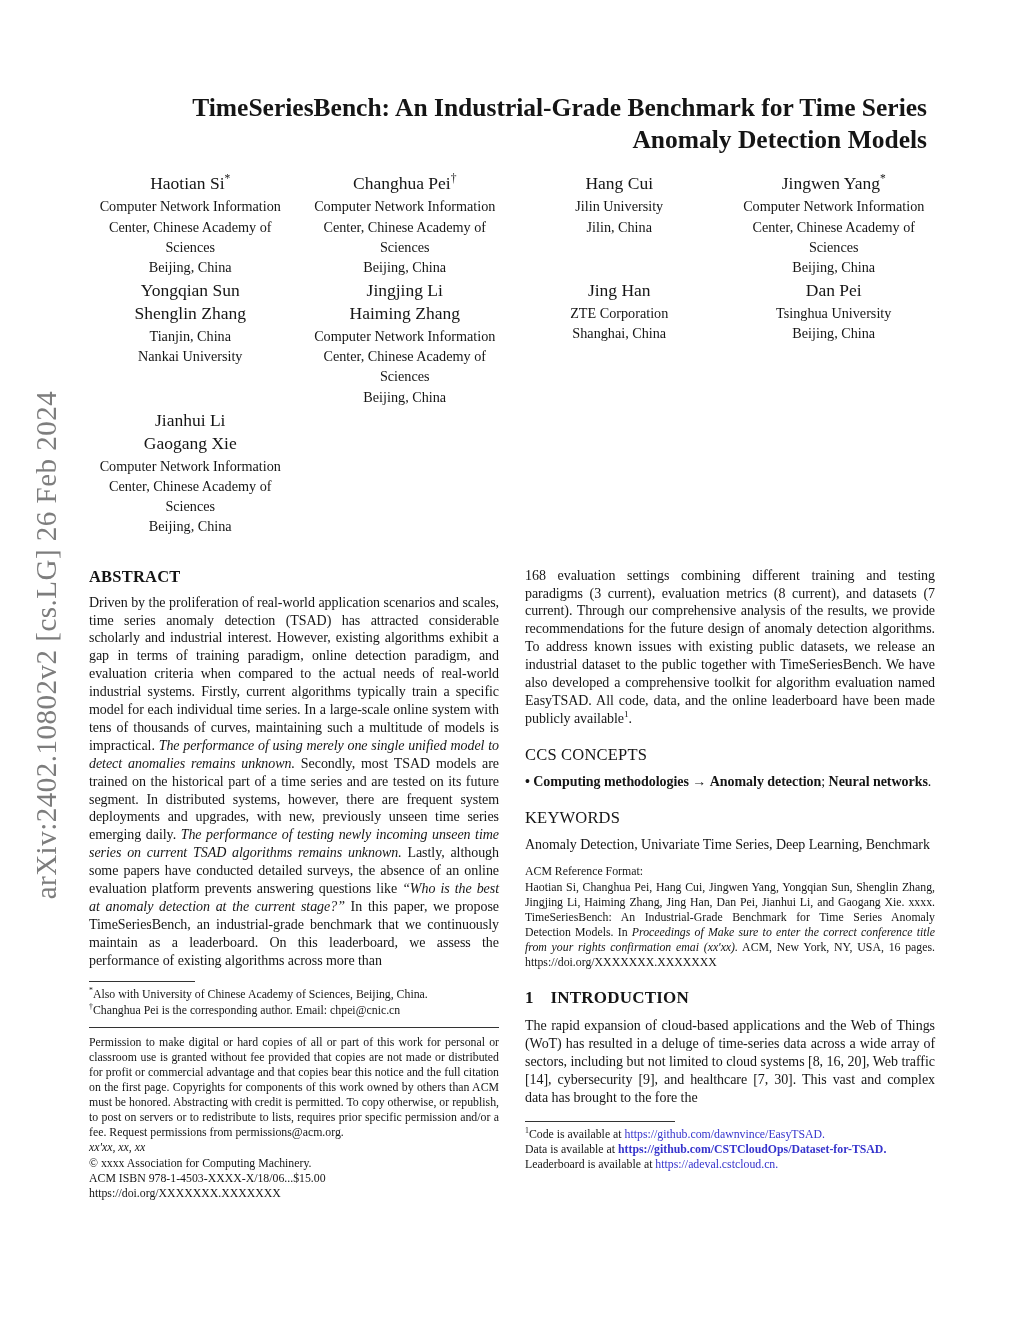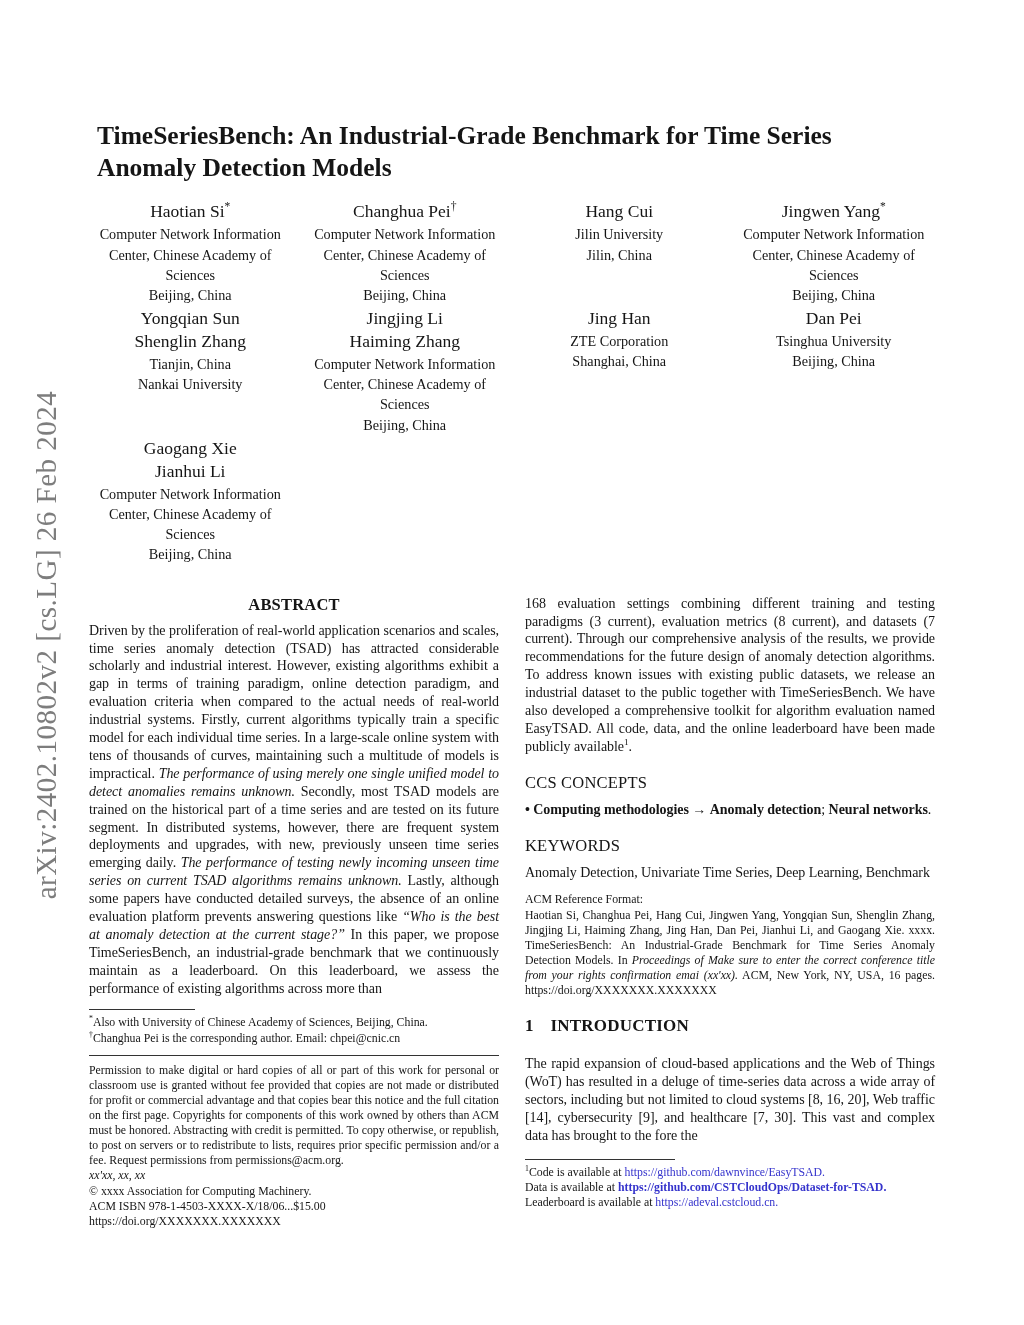--- a/index.html
+++ b/index.html
@@ -18,22 +18,22 @@
     top: 645px;
     transform: translate(-50%, -50%) rotate(-90deg);
     white-space: nowrap;
     font-size: 29px;
     color: #7d7d7d;
     letter-spacing: 0.5px;
   }
   .title {
     width: 830px;
     margin: 0 auto;
-    padding-top: 120px;
-    text-align: left;
+    padding-top: 92px;
+    text-align: right;
     font-size: 25.5px;
     font-weight: bold;
     line-height: 1.26;
   }
   .authors-grid {
     display: grid;
     grid-template-columns: repeat(4, 1fr);
     width: 858px;
     margin: 16px auto 0;
     row-gap: 2px;
@@ -55,23 +55,23 @@
     letter-spacing: -0.05px;
     text-align: justify;
     margin: 0;
   }
   .small-text {
     font-size: 11.8px;
     line-height: 1.28;
     text-align: justify;
     margin: 0;
   }
-  .h-abstract { font-size: 16.5px; font-weight: bold; margin: 0 0 7px 0; letter-spacing: 0.2px; text-align: center; }
+  .h-abstract { font-size: 16.5px; font-weight: bold; margin: 0 0 7px 0; letter-spacing: 0.2px; }
   .h-sec { font-size: 16.5px; font-weight: normal; margin: 17px 0 8px 0; letter-spacing: 0.2px; }
-  .h-numsec { font-size: 17px; font-weight: bold; margin: 18px 0 19px 0; }
+  .h-numsec { font-size: 17px; font-weight: bold; margin: 18px 0 9px 0; }
   .h-numsec .secword { margin-left: 17px; letter-spacing: 0.2px; }
   .acmref-heading { font-size: 11.8px; font-weight: normal; margin: 10px 0 1px 0; }
   .fnrule { width: 106px; border-top: 1.2px solid #333; margin: 11px 0 5px 0; }
   .fnrule-right { width: 150px; margin-top: 14px; }
   .fullrule { width: 100%; border-top: 1.2px solid #333; margin: 9px 0 7px 0; }
   .fn-block { margin-top: 1px; }
   .sup { vertical-align: super; font-size: 66%; line-height: 0; }
   .it { font-style: italic; }
   .bd { font-weight: bold; }
   a.link { text-decoration: none; }
@@ -160,22 +160,22 @@
       <div class="author-names">
           <div><span>Dan Pei</span></div>
         </div>
       <div class="author-affil">
           <div>Tsinghua University</div>
           <div>Beijing, China</div>
         </div>
     </div>
     <div class="author-cell">
       <div class="author-names">
+          <div><span>Jianhui Li</span></div>
           <div><span>Gaogang Xie</span></div>
-          <div><span>Jianhui Li</span></div>
         </div>
       <div class="author-affil">
           <div>Computer Network Information</div>
           <div>Center, Chinese Academy of Sciences</div>
           <div>Beijing, China</div>
         </div>
     </div>
   </div>
 
   <div class="columns">

